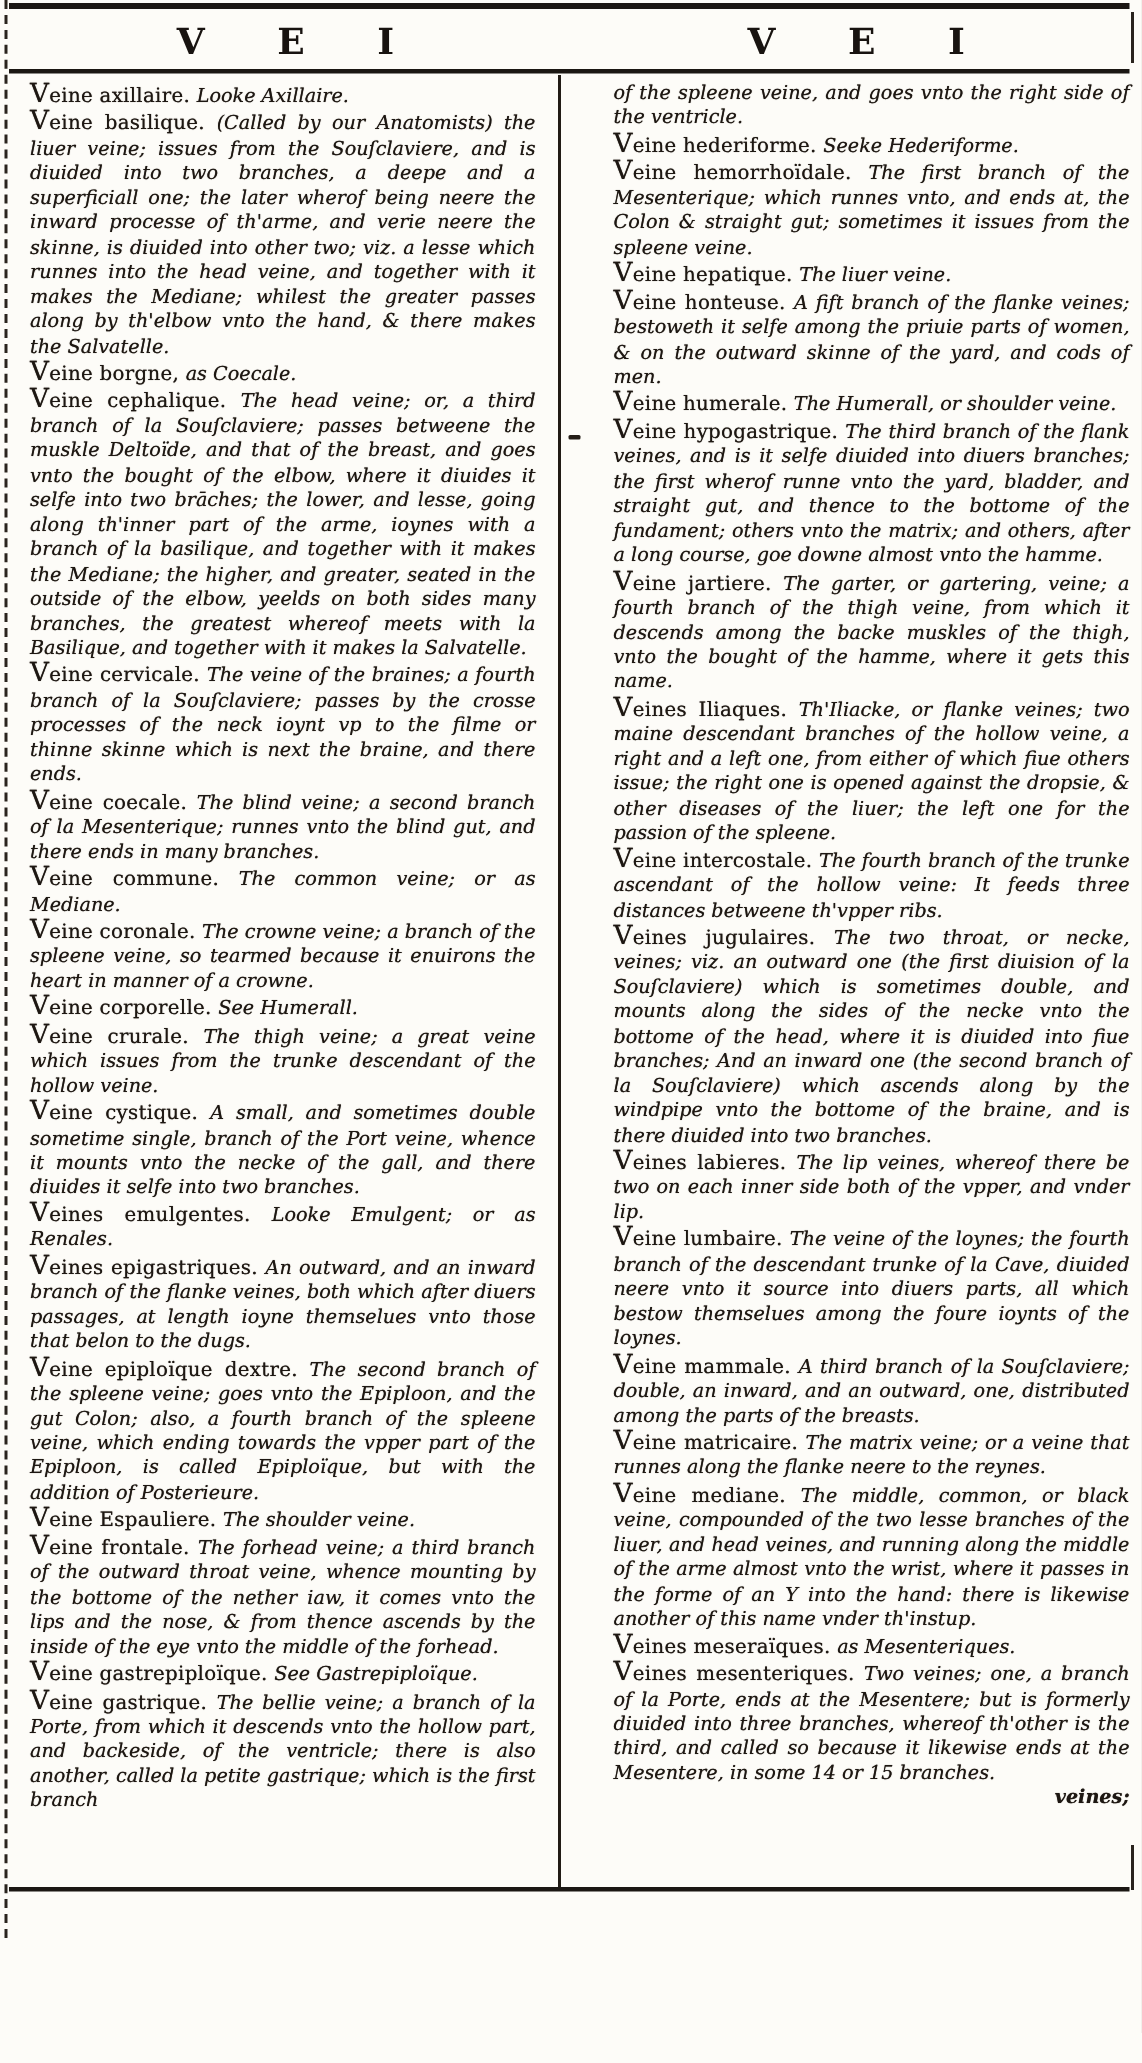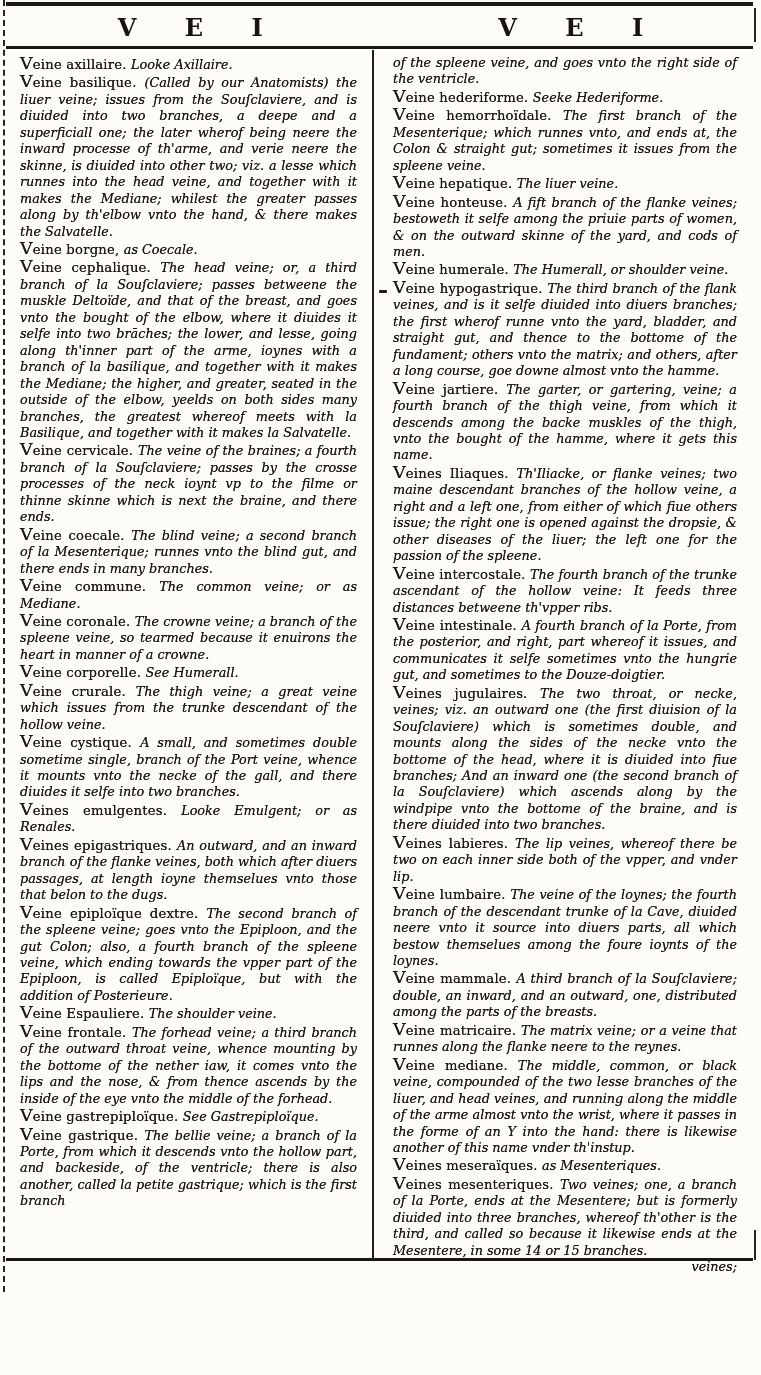--- a/index.html
+++ b/index.html
@@ -30,30 +30,30 @@
     text-indent:20px;color:#181310;
   }
   
   .col{
     position:absolute;top:55px;
     font-size:12.8px;line-height:16.45px;
     text-align:justify;
     text-shadow:0 0 0.5px rgba(30,22,14,.85);
   }
   .col-left{left:20px;width:337px;}
-  .col-right{left:393px;width:344px;}
+  .col-right{left:409px;width:344px;}
   .entry{margin:0;padding:0;}
   .head{font-style:normal;font-size:13.2px;letter-spacing:.2px;}
   .head .cap{font-size:17.5px;line-height:1;}
   .def{font-style:italic;}
   .margin-dash{
     position:absolute;left:379px;top:290px;width:8px;height:3px;
     background:#241d16;border-radius:1px;
   }
-  .catchword{margin:0;text-align:right;font-style:italic;}
+  .catchword{margin:0;text-align:right;font-style:italic;font-weight:bold;}
 </style>
 </head>
 <body>
 
 <div class="page">
 
   <div class="rule rule-top"></div>
   <div class="border-left"></div>
   <div class="border-right-tick tick-a"></div>
   <div class="border-right-tick tick-b"></div>
@@ -97,21 +97,20 @@
       <p class="entry"><span class="def">of the spleene veine, and goes vnto the right side of the ventricle.</span></p>
       <p class="entry"><span class="head"><span class="cap">V</span>eine hederiforme. </span><span class="def">Seeke Hederiforme.</span></p>
       <p class="entry"><span class="head"><span class="cap">V</span>eine hemorrhoïdale. </span><span class="def">The first branch of the Mesenterique; which runnes vnto, and ends at, the Colon &amp; straight gut; sometimes it issues from the spleene veine.</span></p>
       <p class="entry"><span class="head"><span class="cap">V</span>eine hepatique. </span><span class="def">The liuer veine.</span></p>
       <p class="entry"><span class="head"><span class="cap">V</span>eine honteuse. </span><span class="def">A fift branch of the flanke veines; bestoweth it selfe among the priuie parts of women, &amp; on the outward skinne of the yard, and cods of men.</span></p>
       <p class="entry"><span class="head"><span class="cap">V</span>eine humerale. </span><span class="def">The Humerall, or shoulder veine.</span></p>
       <p class="entry"><span class="head"><span class="cap">V</span>eine hypogastrique. </span><span class="def">The third branch of the flank veines, and is it selfe diuided into diuers branches; the first wherof runne vnto the yard, bladder, and straight gut, and thence to the bottome of the fundament; others vnto the matrix; and others, after a long course, goe downe almost vnto the hamme.</span></p>
       <p class="entry"><span class="head"><span class="cap">V</span>eine jartiere. </span><span class="def">The garter, or gartering, veine; a fourth branch of the thigh veine, from which it descends among the backe muskles of the thigh, vnto the bought of the hamme, where it gets this name.</span></p>
       <p class="entry"><span class="head"><span class="cap">V</span>eines Iliaques. </span><span class="def">Th'Iliacke, or flanke veines; two maine descendant branches of the hollow veine, a right and a left one, from either of which fiue others issue; the right one is opened against the dropsie, &amp; other diseases of the liuer; the left one for the passion of the spleene.</span></p>
       <p class="entry"><span class="head"><span class="cap">V</span>eine intercostale. </span><span class="def">The fourth branch of the trunke ascendant of the hollow veine: It feeds three distances betweene th'vpper ribs.</span></p>
-      <p class="entry"><span class="head"><span class="cap">V</span>eine intestinale. </span><span class="def">A fourth branch of la Porte, from the posterior, and right, part whereof it issues, and communicates it selfe sometimes vnto the hungrie gut, and sometimes to the Douze-doigtier.</span></p>
       <p class="entry"><span class="head"><span class="cap">V</span>eines jugulaires. </span><span class="def">The two throat, or necke, veines; viz. an outward one (the first diuision of la Souſclaviere) which is sometimes double, and mounts along the sides of the necke vnto the bottome of the head, where it is diuided into fiue branches; And an inward one (the second branch of la Souſclaviere) which ascends along by the windpipe vnto the bottome of the braine, and is there diuided into two branches.</span></p>
       <p class="entry"><span class="head"><span class="cap">V</span>eines labieres. </span><span class="def">The lip veines, whereof there be two on each inner side both of the vpper, and vnder lip.</span></p>
       <p class="entry"><span class="head"><span class="cap">V</span>eine lumbaire. </span><span class="def">The veine of the loynes; the fourth branch of the descendant trunke of la Cave, diuided neere vnto it source into diuers parts, all which bestow themselues among the foure ioynts of the loynes.</span></p>
       <p class="entry"><span class="head"><span class="cap">V</span>eine mammale. </span><span class="def">A third branch of la Souſclaviere; double, an inward, and an outward, one, distributed among the parts of the breasts.</span></p>
       <p class="entry"><span class="head"><span class="cap">V</span>eine matricaire. </span><span class="def">The matrix veine; or a veine that runnes along the flanke neere to the reynes.</span></p>
       <p class="entry"><span class="head"><span class="cap">V</span>eine mediane. </span><span class="def">The middle, common, or black veine, compounded of the two lesse branches of the liuer, and head veines, and running along the middle of the arme almost vnto the wrist, where it passes in the forme of an Y into the hand: there is likewise another of this name vnder th'instup.</span></p>
       <p class="entry"><span class="head"><span class="cap">V</span>eines meseraïques. </span><span class="def">as Mesenteriques.</span></p>
       <p class="entry"><span class="head"><span class="cap">V</span>eines mesenteriques. </span><span class="def">Two veines; one, a branch of la Porte, ends at the Mesentere; but is formerly diuided into three branches, whereof th'other is the third, and called so because it likewise ends at the Mesentere, in some 14 or 15 branches.</span></p>
       <p class="catchword">veines;</p>
     </div>

